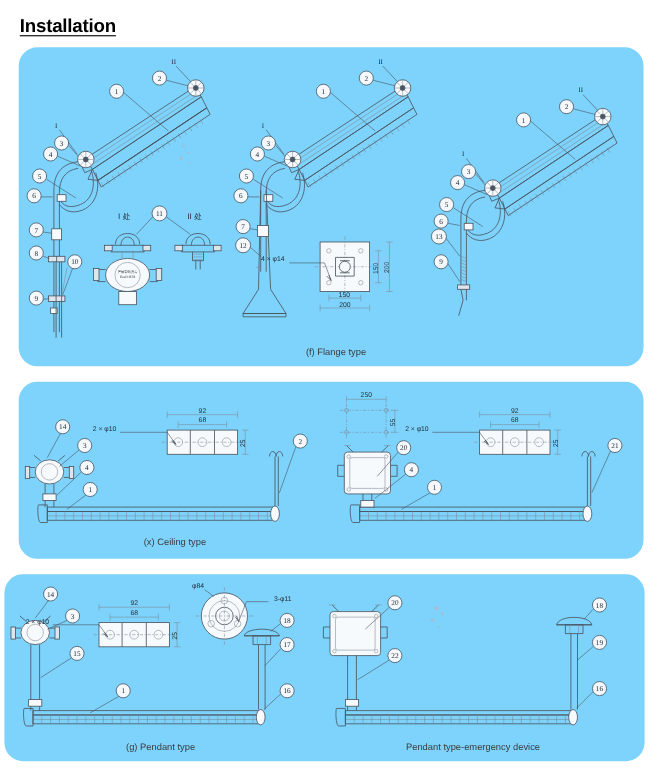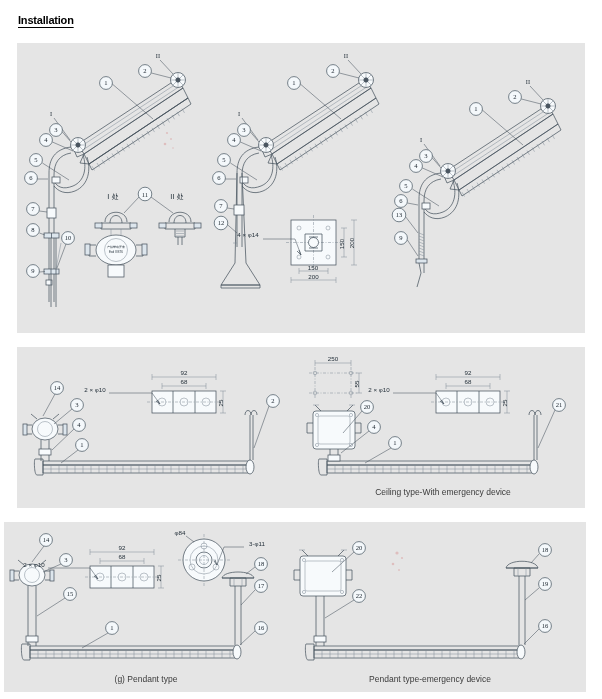--- a/index.html
+++ b/index.html
@@ -1,26 +1,26 @@
 <!DOCTYPE html>
 <html><head>
 <meta charset="utf-8">
 <style>
   html,body{margin:0;padding:0;background:#ffffff;}
   body{width:602px;height:699px;overflow:hidden;
        font-family:"Liberation Sans","DejaVu Sans",sans-serif;color:#1a1a1a;}
   .page{position:relative;width:602px;height:699px;}
 
   
-  .title{position:absolute;left:18px;top:14px;font-size:11px;font-weight:bold;
+  .title{position:absolute;left:18px;top:14px;font-size:17px;font-weight:bold;
          color:#000;text-decoration:underline;text-underline-offset:3px;
          letter-spacing:-0.2px;}
 
   
-  .panel{position:absolute;background:#e5e5e5;overflow:hidden;}
+  .panel{position:absolute;background:#7dd3fc;overflow:hidden;border-radius:17px;}
   #panel-row-1{left:17px;top:43px;width:568px;height:290px;}
   #panel-row-2{left:17px;top:347px;width:568px;height:161px;}
   #panel-row-3{left:4px;top:522px;width:568px;height:170px;padding-left:14px;}
 
   .fig{position:absolute;overflow:visible;}
   .cap{position:absolute;font-size:8.5px;color:#3b3b3b;text-align:center;
        width:100%;left:0;white-space:nowrap;}
 
   svg{display:block;overflow:visible;}
   .ln{stroke:#4a5560;stroke-width:.75;fill:none;}
@@ -348,20 +348,21 @@
           <text class="dim" x="100.5" y="232">200</text>
 
           <path class="thin" d="M131 181 L131 210"></path>
           <path class="thin" d="M128 181 L134 181 M128 210 L134 210"></path>
           <text class="dim" x="131" y="197" transform="rotate(-90 131 197)">150</text>
           <path class="thin" d="M141 173 L141 218"></path>
           <path class="thin" d="M138 173 L144 173 M138 218 L144 218"></path>
           <text class="dim" x="141" y="196" transform="rotate(-90 141 196)">200</text>
         </g>
       </svg>
+      <div class="cap" style="top:268px;">(f) Flange type</div>
     </div>
 
     <div class="fig" style="left:378px;top:30px;width:185px;height:260px;">
       <svg width="185" height="240" viewBox="0 0 185 240">
         <g>
           <path class="ln" d="M53 97 L152 32 L158 41 L59 107 Z"></path>
           <path class="thin" d="M55 100 L154 35"></path>
           <path class="thin" d="M57 103.5 L156 38.5"></path>
           <path class="ln" d="M59 107 L158 41 L163 51 L64 117 Z"></path>
           <path class="ln" d="M64 117 L163 51 L166 57 L67 123 Z"></path>
@@ -572,20 +573,21 @@
             <circle class="bub" cx="61" cy="92" r="6.4"></circle>
           <text class="num" x="61" y="94.4">1</text>
           <path class="lead" d="M57 97 L40 110"></path>
           </g>
         <g>
             <circle class="bub" cx="252" cy="48" r="6.4"></circle>
           <text class="num" x="252" y="50.4">2</text>
           <path class="lead" d="M248 53 L233 95"></path>
           </g>
       </svg>
+      <div class="cap" style="top:134px;">(x) Ceiling type</div>
     </div>
 
     <div class="fig" style="left:288px;top:6px;width:276px;height:155px;">
       <svg width="276" height="132" viewBox="0 0 276 132">
         <g>
           <path class="ln" d="M22 112 L228 112 L228 120 L22 120 Z" fill="#f2f7fa"></path>
           <path class="ln" d="M22 108 L228 108 L228 112 L22 112 Z" fill="#e6eef4"></path>
           <g class="thin">
             <path d="M30 112 L30 120"></path>
               <path d="M38 112 L38 120"></path>
@@ -688,21 +690,20 @@
             <circle class="bub" cx="90" cy="90" r="6.4"></circle>
           <text class="num" x="90" y="92.4">1</text>
           <path class="lead" d="M86 95 L60 110"></path>
           </g>
         <g>
             <circle class="bub" cx="254" cy="52" r="6.4"></circle>
           <text class="num" x="254" y="54.4">21</text>
           <path class="lead" d="M250 57 L233 95"></path>
           </g>
       </svg>
-      <div class="cap" style="top:134px;">Ceiling type-With emergency device</div>
     </div>
   </div>
 
   <div class="panel" id="panel-row-3">
 
     <div class="fig" style="left:4px;top:6px;width:276px;height:167px;">
       <svg width="276" height="144" viewBox="0 0 276 144">
         <g>
           <path class="ln" d="M22 122 L228 122 L228 130 L22 130 Z" fill="#f2f7fa"></path>
           <path class="ln" d="M22 118 L228 118 L228 122 L22 122 Z" fill="#e6eef4"></path>

